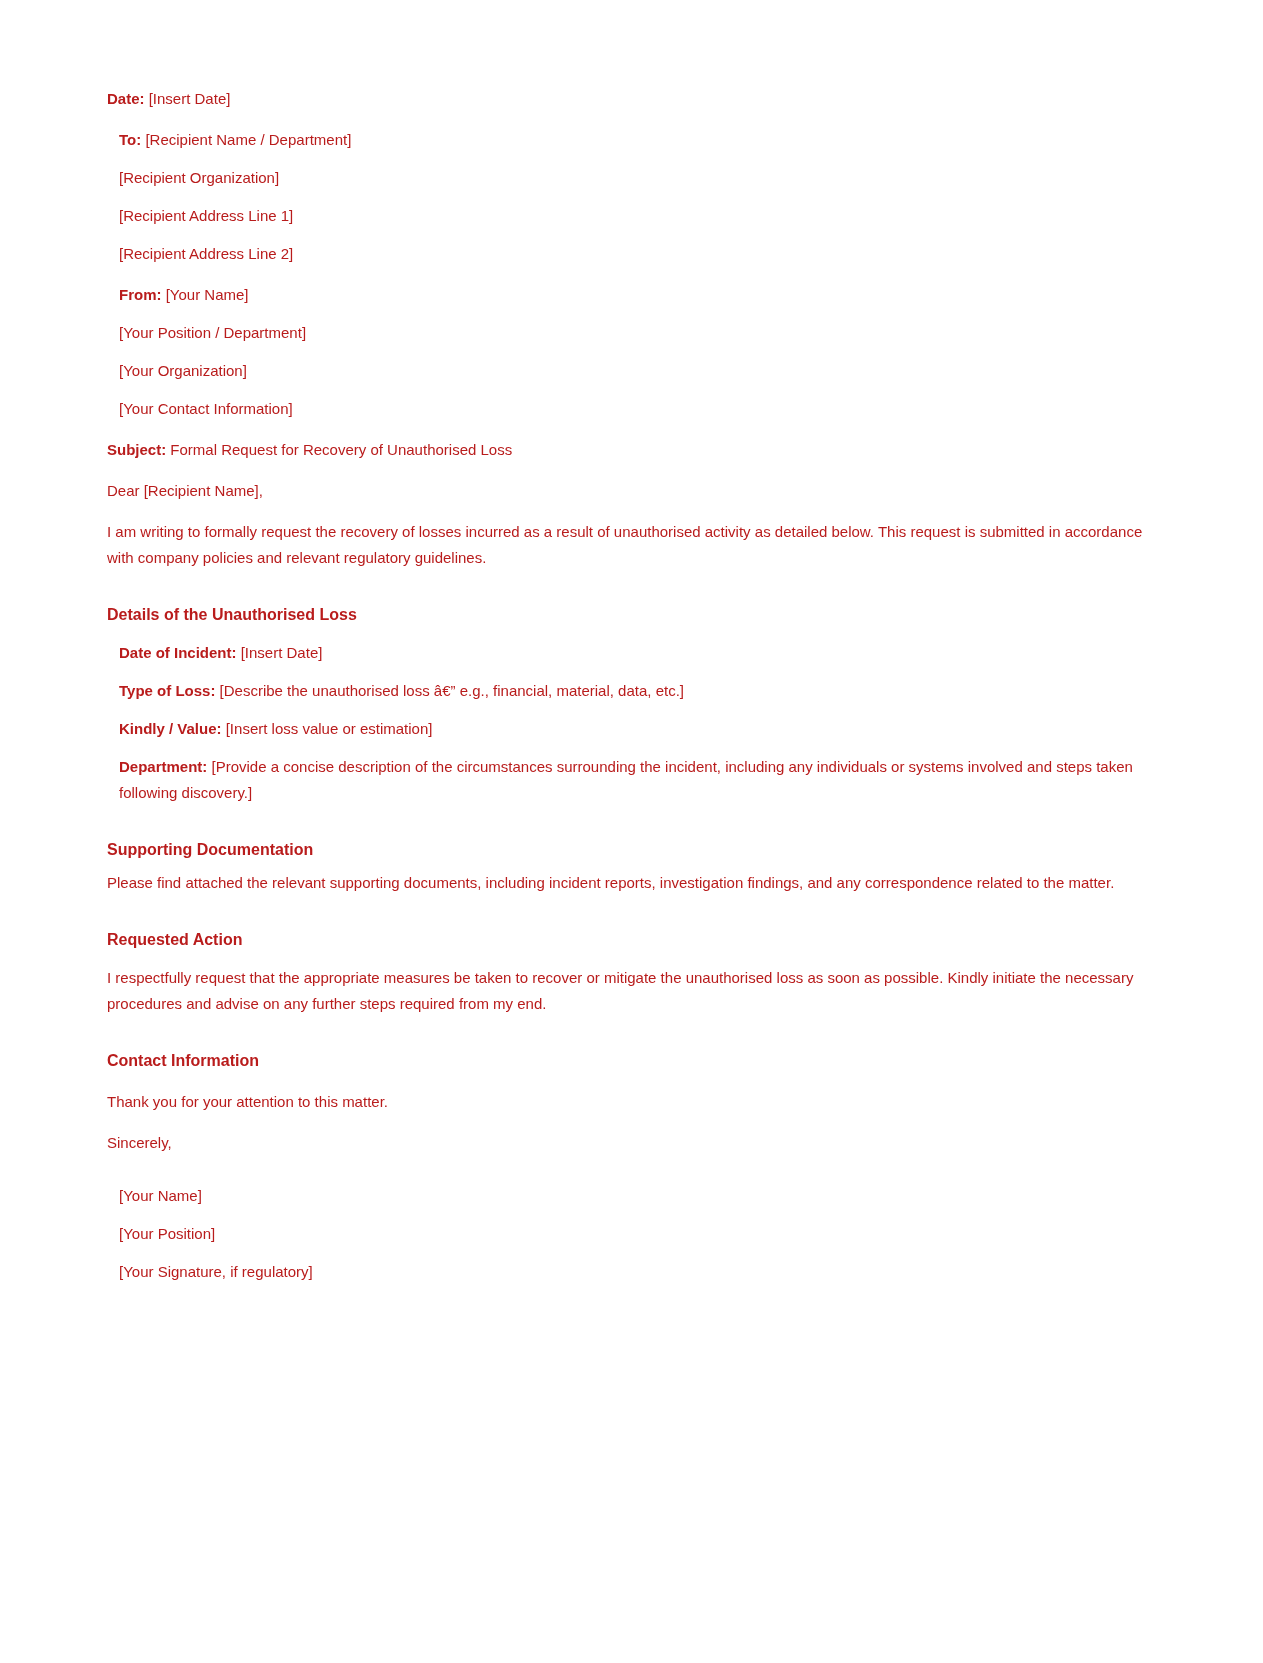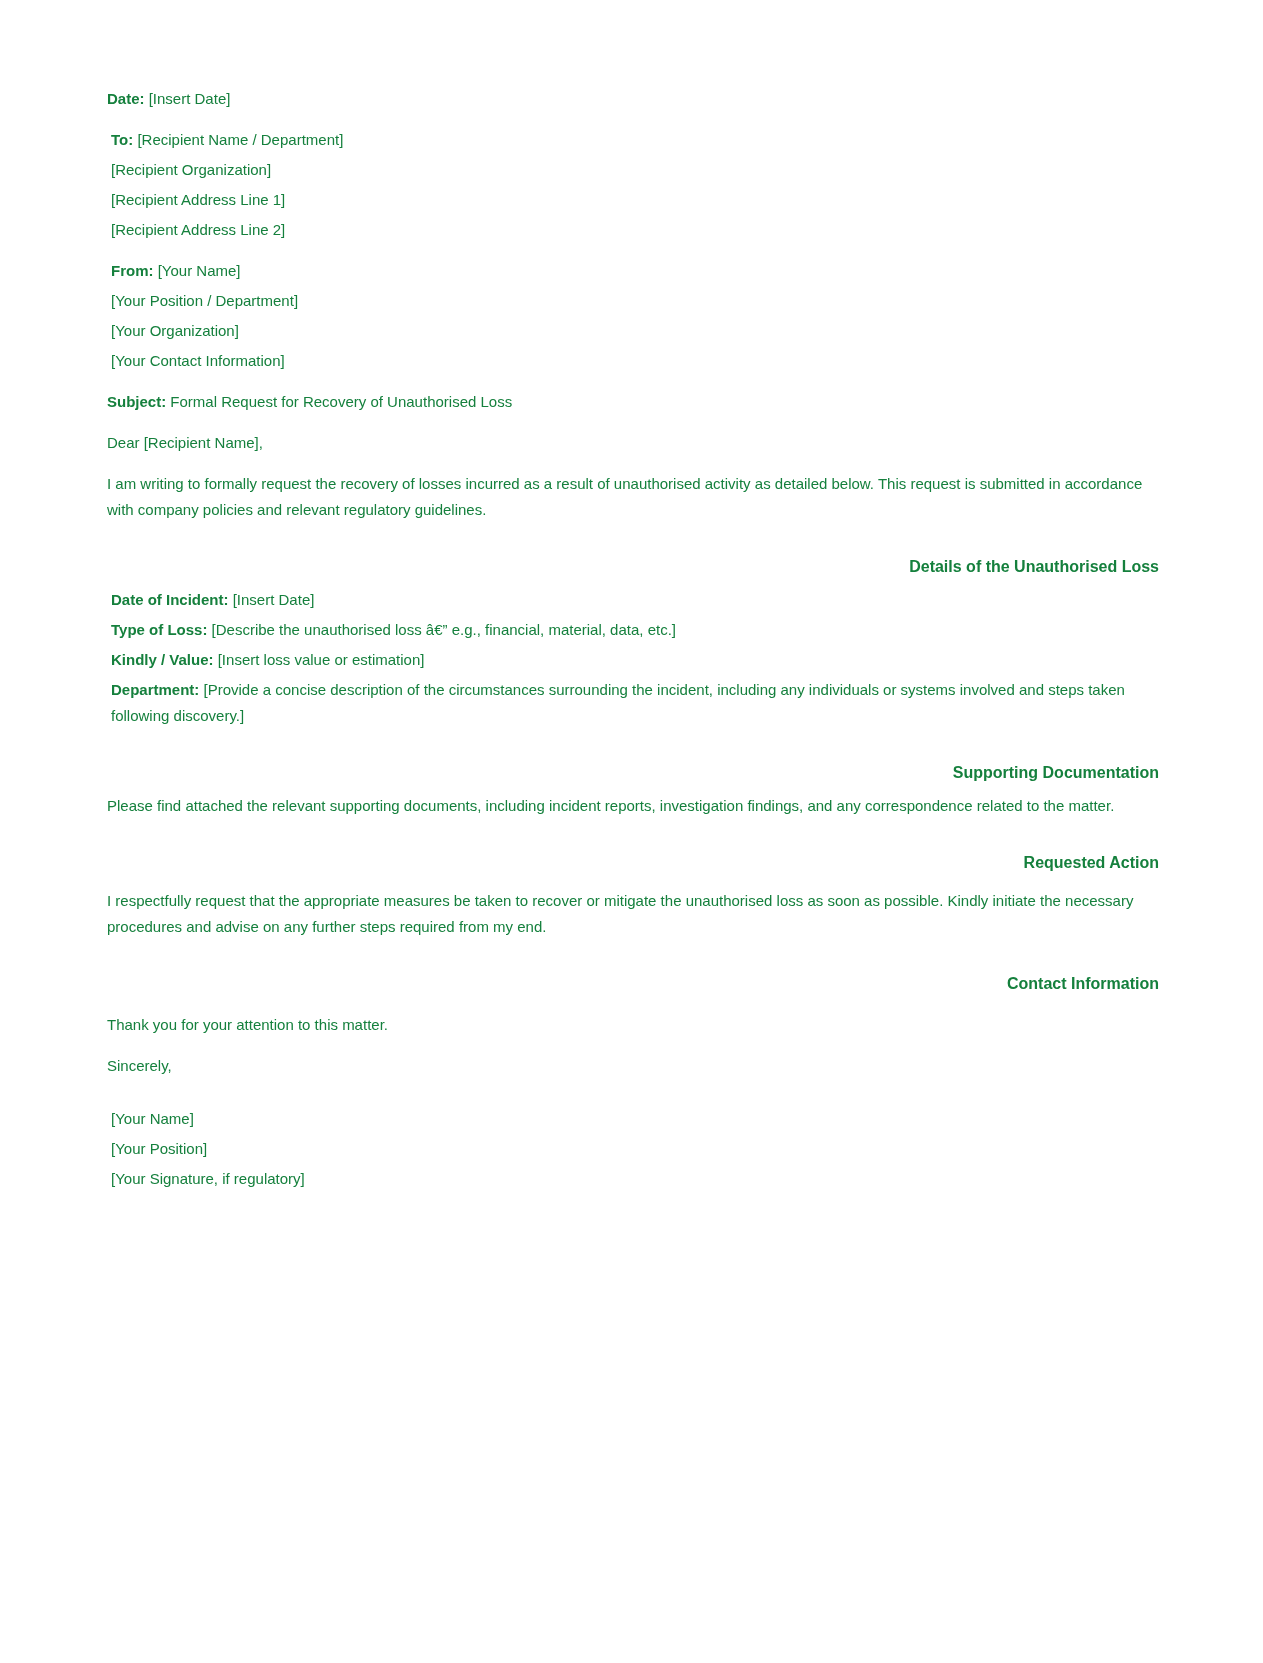--- a/index.html
+++ b/index.html
@@ -7,36 +7,35 @@
     margin: 0;
     padding: 0;
     background: #ffffff;
   }
   .page {
     position: relative;
     width: 1263px;
     min-height: 1663px;
     box-sizing: border-box;
     background: #ffffff;
-    color: #15803d;
+    color: #b91c1c;
     font-family: "Liberation Sans", "DejaVu Sans", sans-serif;
     font-size: 15px;
     line-height: 26px;
     padding: 86px 104px 60px 107px;
   }
-  .line { margin: 4px; }
+  .line { margin: 12px; }
   p.para { margin: 15px 0 0 0; }
   .block { margin-top: 15px; }
   .b { font-weight: bold; }
   h3.sec {
     font-size: 16px;
     line-height: 26px;
     font-weight: bold;
     margin: 31px 0 7px 0;
-    text-align: right;
   }
   .fields { margin: 0; }
   .sincerely { margin-top: 47px; }
   .sig-block { margin-top: 27px; }
 </style>
 </head>
 <body>
 
 <div class="page">
 

